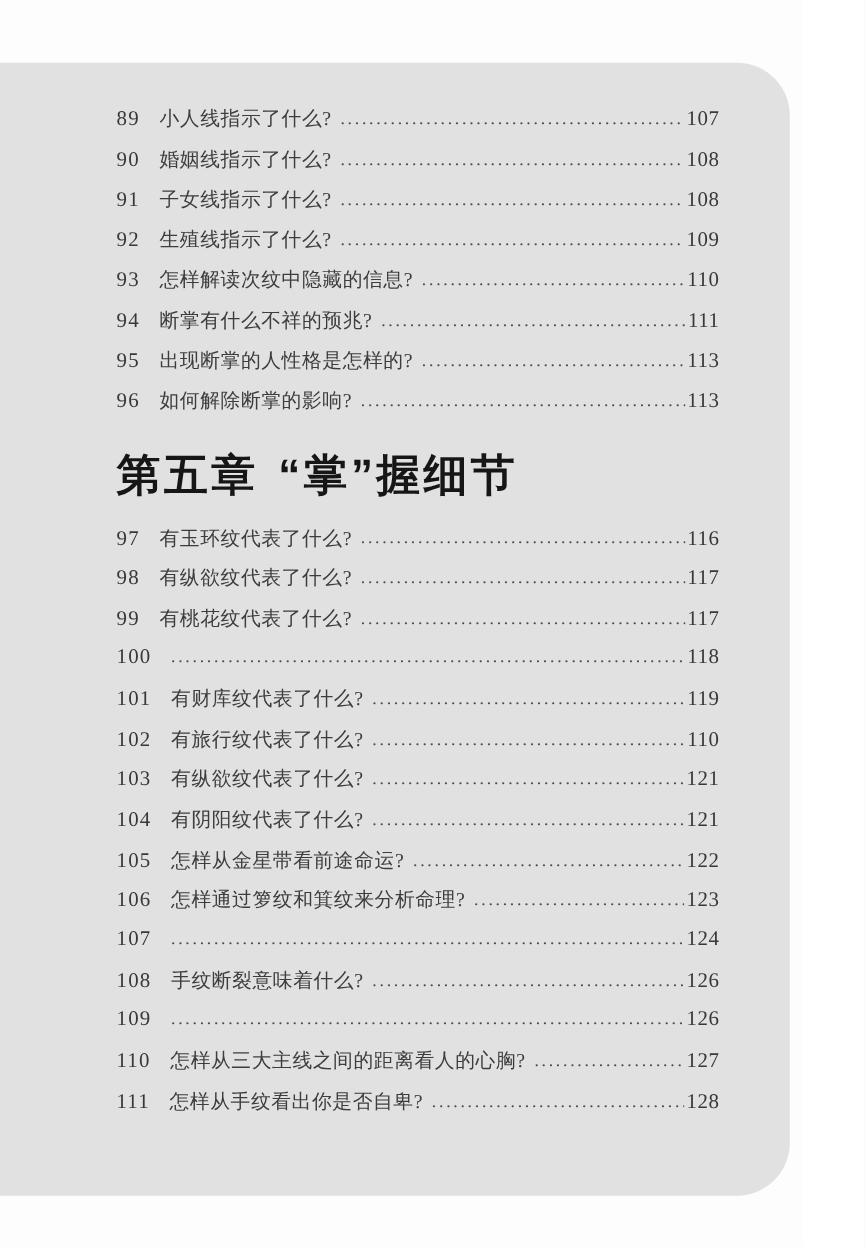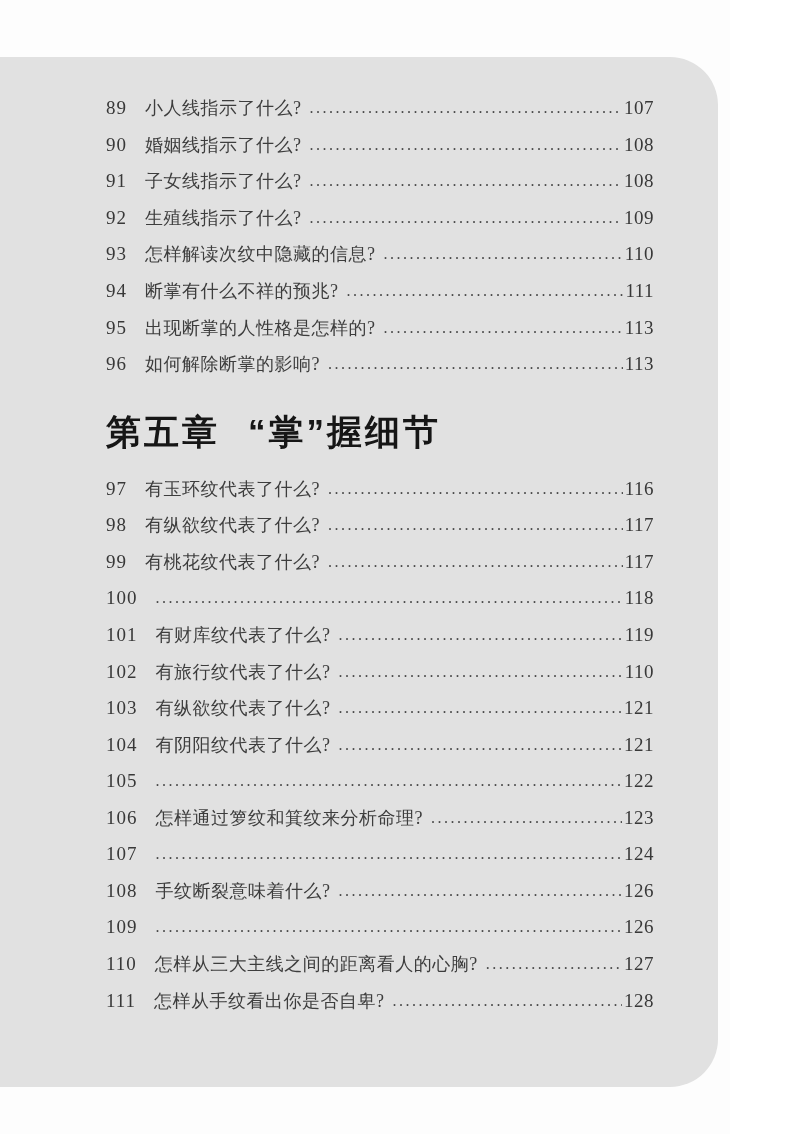--- a/index.html
+++ b/index.html
@@ -54,25 +54,25 @@
     transform: translateY(-1px);
   }
   .pg {
     margin-left: 2px;
     font-size: 19px;
     color: #383838;
     letter-spacing: 0.5px;
   }
   .chapter {
     display: flex;
-    gap: 28px;
+    gap: 18px;
     margin: 22px 0 24px 0;
     font-family: "Liberation Sans", "DejaVu Sans", sans-serif;
     font-weight: bold;
-    font-size: 35px;
+    font-size: 40px;
     line-height: 42px;
     color: #161616;
     letter-spacing: 3px;
   }
   .marker {
     position: absolute;
     left: 743px;
     top: 60px;
     width: 15px;
     height: 13px;
@@ -216,20 +216,21 @@
             <span class="pg">121</span>
           </div>
           <div class="row">
             <span class="num">104</span>
             <span class="title">有阴阳纹代表了什么?</span>
             <span class="dots">..................................................................................................................................</span>
             <span class="pg">121</span>
           </div>
           <div class="row">
             <span class="num">105</span>
+            <span class="title">怎样从金星带看前途命运?</span>
             <span class="dots">..................................................................................................................................</span>
             <span class="pg">122</span>
           </div>
           <div class="row">
             <span class="num">106</span>
             <span class="title">怎样通过箩纹和箕纹来分析命理?</span>
             <span class="dots">..................................................................................................................................</span>
             <span class="pg">123</span>
           </div>
           <div class="row">

